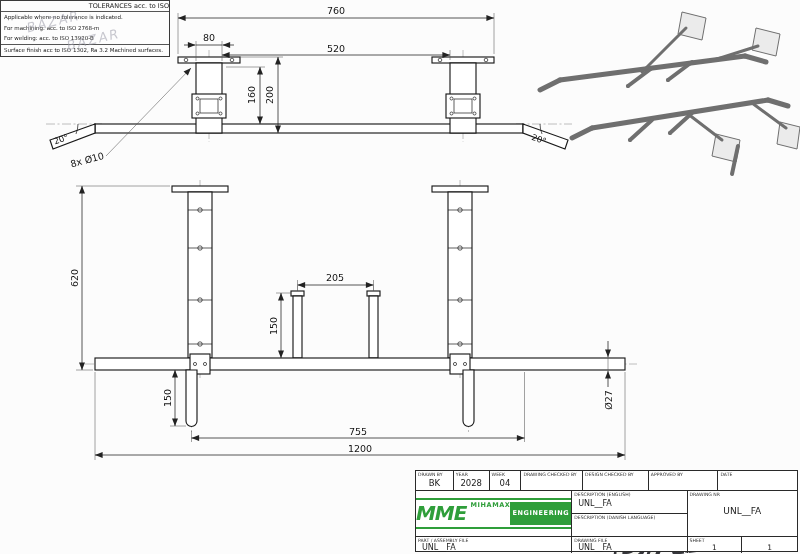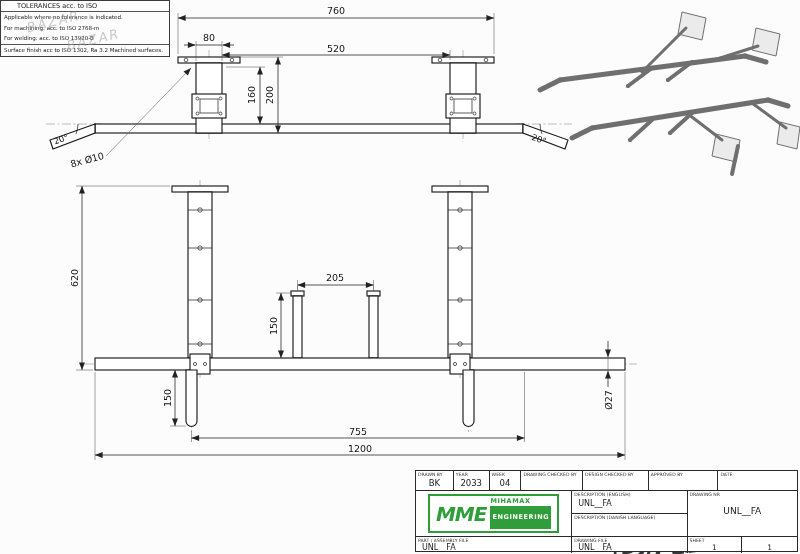--- a/index.html
+++ b/index.html
@@ -17,21 +17,21 @@
   .dl{stroke:var(--dim);stroke-width:0.8;fill:none;}
   .cl{stroke:#888;stroke-width:0.55;stroke-dasharray:9 2.5 2 2.5;fill:none;}
   .iso{stroke:#6f6f6f;fill:none;stroke-linecap:round;stroke-linejoin:round;}
   .isop{fill:#ebebeb;stroke:#6f6f6f;stroke-width:1;}
   .dtx{font-family:"DejaVu Sans",sans-serif;font-size:9.5px;fill:#141414;}
   .dtx-s{font-family:"DejaVu Sans",sans-serif;font-size:8.5px;fill:#141414;}
 
   
   .tolbox{position:absolute;left:0;top:0;width:170px;height:57px;border:1px solid #3a3a3a;
           background:#fdfdfd;box-sizing:border-box;color:#222;}
-  .tol-title{font-size:6.5px;text-align:left;border-bottom:1px solid #555;padding:1px 16px;}
+  .tol-title{font-size:6.5px;text-align:right;border-bottom:1px solid #555;padding:1px 0;}
   .tol-line{font-size:5.5px;line-height:10.5px;padding-left:3px;white-space:nowrap;overflow:hidden;}
   .tol-last{border-top:1px solid #555;}
 
   
   .wm-diag{position:absolute;color:var(--wm);opacity:.55;font-style:italic;font-size:13px;
            transform:rotate(-14deg);letter-spacing:2px;}
   .wm-d1{left:26px;top:14px;}
   .wm-d2{left:66px;top:32px;}
   .wm-logo{position:absolute;right:4px;bottom:-6px;font-size:46px;font-weight:bold;font-style:italic;
            color:#f5f5f0;-webkit-text-stroke:2.5px #26262b;
@@ -49,21 +49,21 @@
   .tb-label{font-size:4.6px;padding:1px 2px 0;white-space:nowrap;color:#333;}
   .tb-value{font-size:8.5px;text-align:center;margin-top:1px;}
   .tb-value-left{font-size:8px;padding:2px 0 0 6px;}
   .tb-sub{height:23px;border-bottom:1px solid #2a2a2a;box-sizing:border-box;}
   .tb-sub.last{border-bottom:none;}
   .tb-nr-value{font-size:9px;text-align:center;margin-top:9px;}
   .tb-logo{display:flex;align-items:center;justify-content:center;height:100%;}
   .mme{display:flex;align-items:center;gap:4px;border:2px solid var(--green);padding:2px 6px;}
   .mme-abbr{font-size:20px;font-weight:bold;color:var(--green);font-style:italic;
             letter-spacing:-1px;line-height:1;}
-  .mme-col{display:flex;flex-direction:column;line-height:1.2;}
+  .mme-col{display:flex;flex-direction:row;line-height:1.2;}
   .mme-l1{font-size:6.5px;font-weight:bold;color:var(--green);letter-spacing:.6px;}
   .mme-l2{font-size:6.5px;font-weight:bold;color:#fff;background:var(--green);
           padding:8px 2px;letter-spacing:.6px;}
 </style>
 </head>
 <body>
 
 <div class="screen">
 
   <svg width="800" height="554" viewBox="0 0 800 554">
@@ -271,21 +271,21 @@
 
   <div class="tb">
 
     <div class="tb-row" style="height:20px;">
       <div class="tb-cell" style="width:38px;">
         <div class="tb-label">DRAWN BY</div>
         <div class="tb-value">BK</div>
       </div>
       <div class="tb-cell" style="width:36px;">
         <div class="tb-label">YEAR</div>
-        <div class="tb-value">2033</div>
+        <div class="tb-value">2028</div>
       </div>
       <div class="tb-cell" style="width:32px;">
         <div class="tb-label">WEEK</div>
         <div class="tb-value">04</div>
       </div>
       <div class="tb-cell" style="width:62px;">
         <div class="tb-label">DRAWING CHECKED BY</div>
         <div class="tb-value"></div>
       </div>
       <div class="tb-cell" style="width:66px;">

